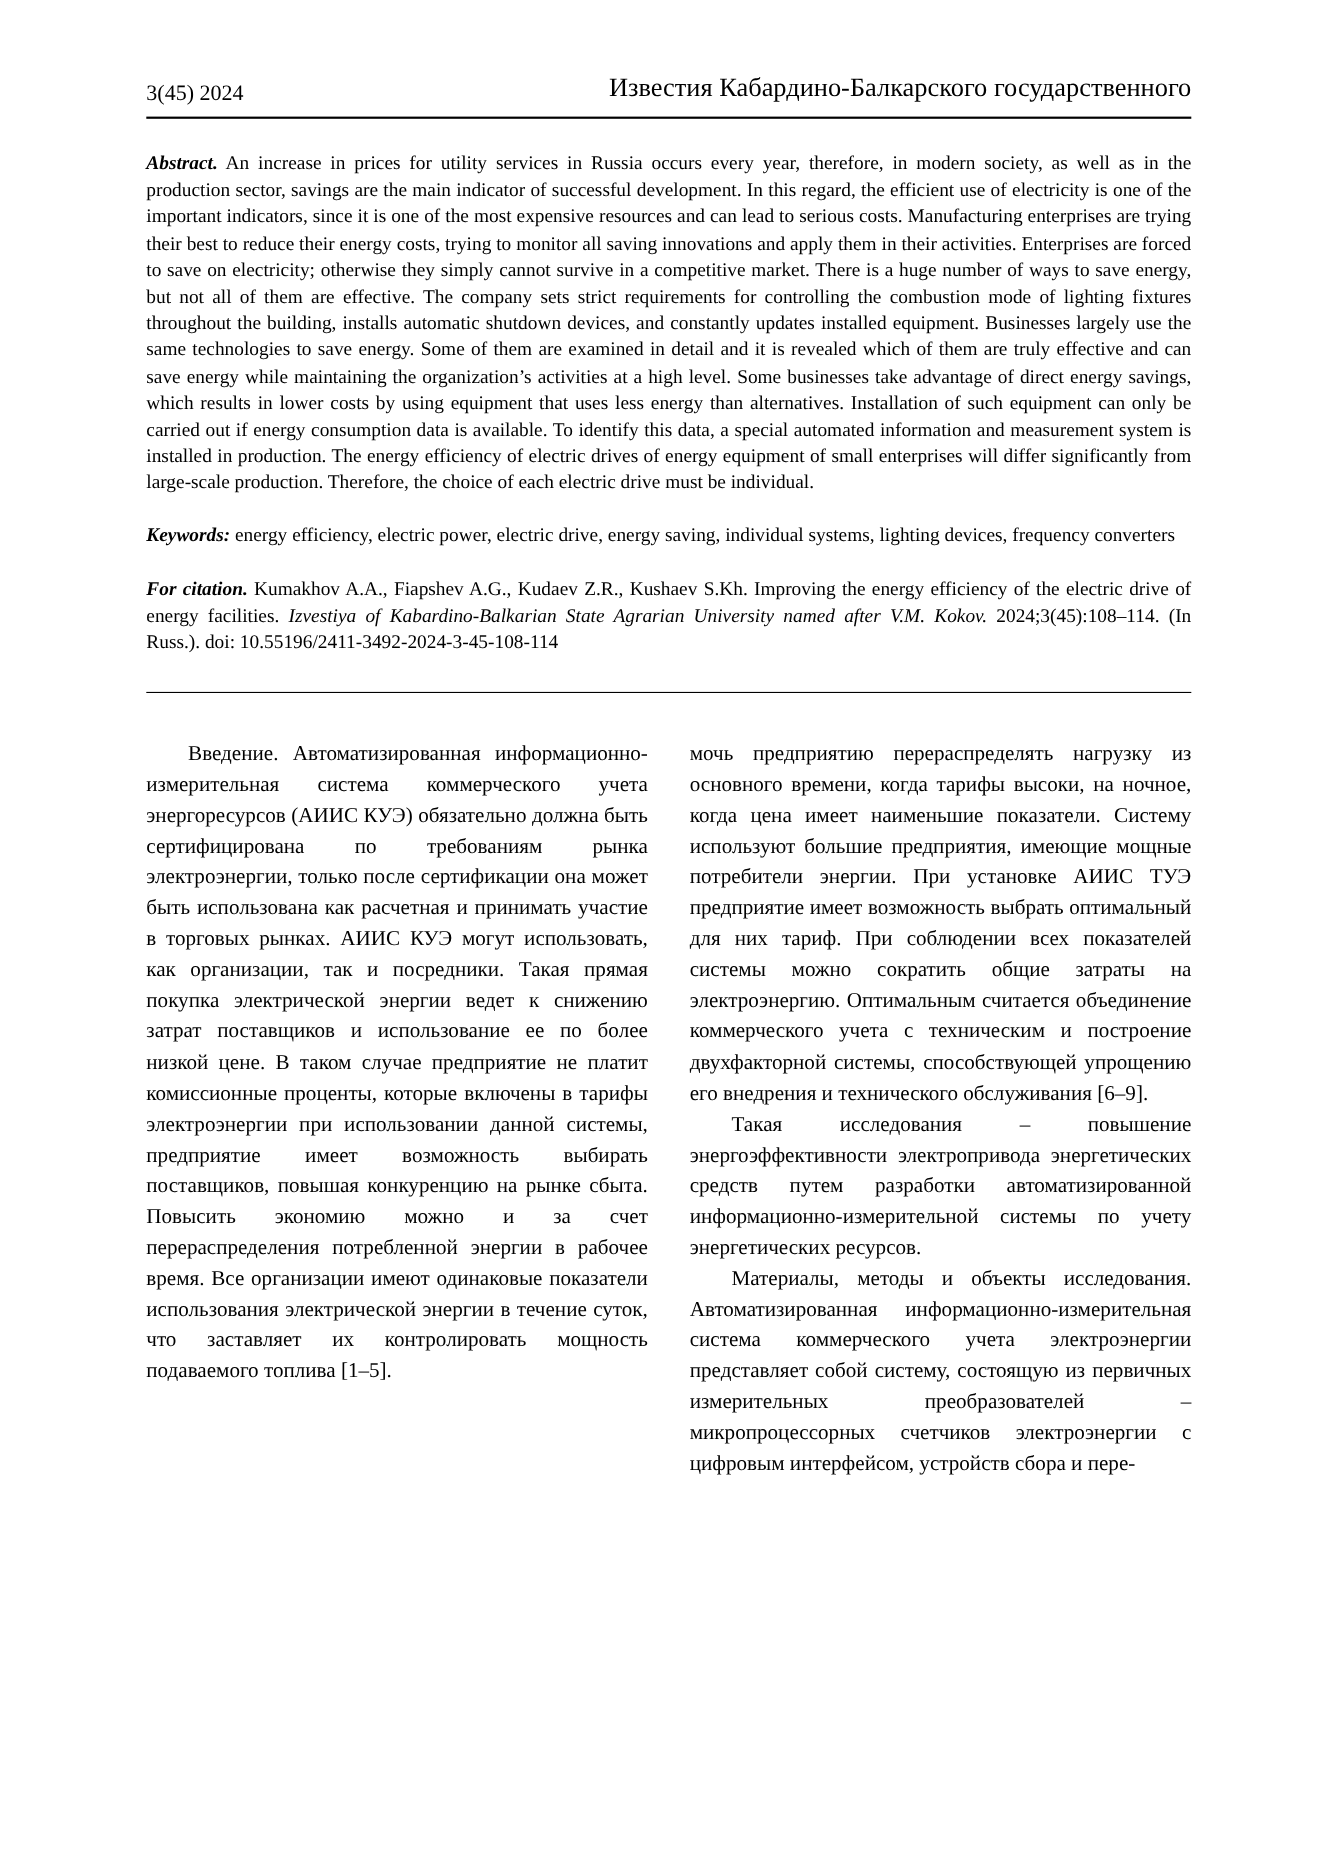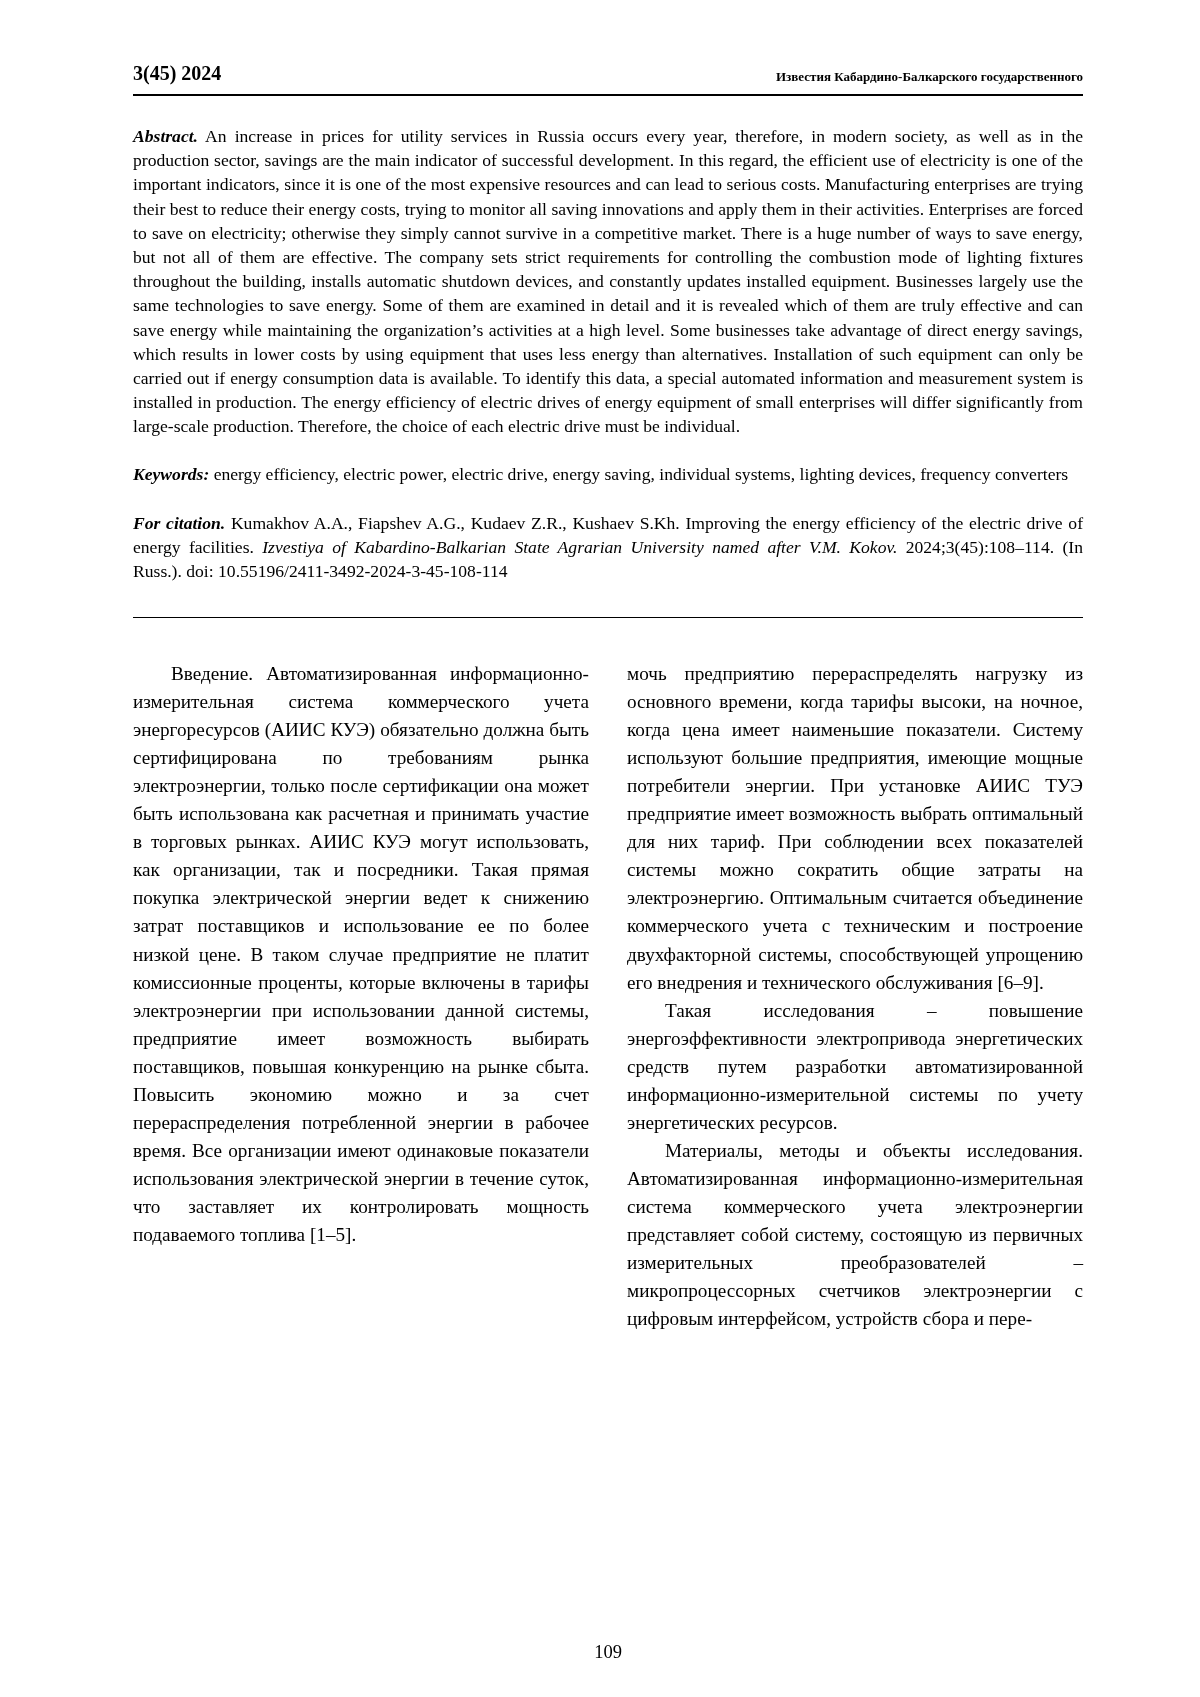--- a/index.html
+++ b/index.html
@@ -20,29 +20,29 @@
     display: flex;
     flex-direction: column;
   }
   
   .header {
     display: flex;
     justify-content: space-between;
     align-items: flex-end;
   }
   .issue {
-    font-weight: bold;
+    font-weight: normal;
     font-size: 20px;
     white-space: nowrap;
     padding-bottom: 1px;
   }
   .journal {
     text-align: right;
-    font-weight: bold;
-    font-size: 13px;
+    font-weight: normal;
+    font-size: 24px;
     line-height: 1.5;
   }
   .rule-thick {
     border: none;
     border-top: 2.2px solid #000000;
     margin: 8px 0 0 0;
     width: 100%;
   }
   .rule-thin {
     border: none;
@@ -126,17 +126,14 @@
       <p>
         <span class="lead">Такая исследования</span><span> – повышение энергоэффективности электропривода энергетических средств путем разработки автоматизированной информационно-измерительной системы по учету энергетических ресурсов.</span>
       </p>
       <p>
         <span class="lead">Материалы, методы и объекты исследования.</span><span> Автоматизированная информационно-измерительная система коммерческого учета электроэнергии представляет собой систему, состоящую из первичных измерительных преобразователей – микропроцессорных счетчиков электроэнергии с цифровым интерфейсом, устройств сбора и пере-</span>
       </p>
     </div>
 
   </div>
 
-  <footer class="footer">
-    <span>109</span>
-  </footer>
 
 </div>
 
 </body></html>

